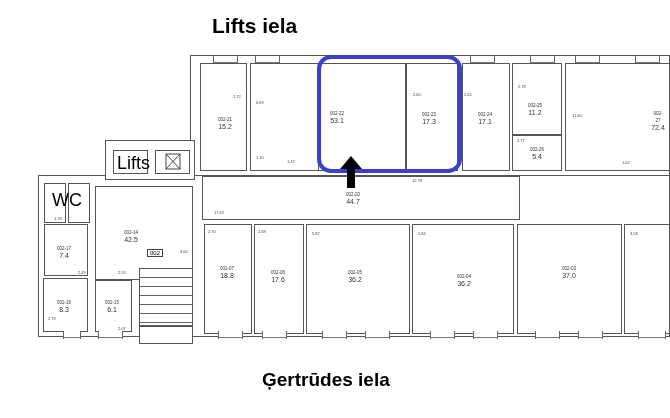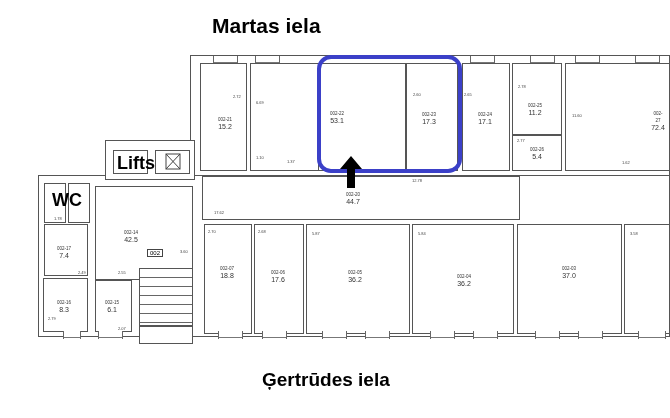--- a/index.html
+++ b/index.html
@@ -5,29 +5,29 @@
   html,body{margin:0;padding:0;background:#fff;}
   body{width:670px;height:418px;position:relative;overflow:hidden;font-family:"Liberation Sans",sans-serif;}
   .abs{position:absolute;}
   .street{position:absolute;font-weight:bold;color:#000;font-family:"Liberation Sans",sans-serif;}
   .wall{position:absolute;border:1.5px solid #555;box-sizing:border-box;background:#fff;}
   .room{position:absolute;border:1.2px solid #555;box-sizing:border-box;background:#fff;}
   .rlabel{position:absolute;text-align:center;font-size:7px;line-height:7px;color:#333;font-family:"Liberation Sans",sans-serif;transform:translate(-50%,-50%);}
   .rlabel .code{font-size:4.5px;display:block;}
   .dim{position:absolute;font-size:4px;color:#444;font-family:"Liberation Sans",sans-serif;}
   .win{position:absolute;height:8px;border-left:1px solid #666;border-right:1px solid #666;background:repeating-linear-gradient(#fff 0 1.6px,#777 1.6px 2.2px);box-sizing:border-box;}
-  .big{position:absolute;font-weight:bold;color:#000;font-family:"Liberation Sans",sans-serif;}
+  .big{position:absolute;font-weight:normal;color:#000;font-family:"Liberation Sans",sans-serif;}
   .highlight{position:absolute;border:4px solid #3b40c8;border-radius:14px;box-sizing:border-box;}
   .stairs{position:absolute;box-sizing:border-box;border:1px solid #555;background:repeating-linear-gradient(#fff 0 8px,#666 8px 9px);}
   .tag002{position:absolute;border:1px solid #444;font-size:6px;padding:0 2px;background:#fff;}
 </style>
 </head>
 <body>
 
-<div class="street" style="left:212px;top:14px;font-size:21px;">Martas iela</div>
+<div class="street" style="left:212px;top:14px;font-size:21px;">Lifts iela</div>
 <div class="street" style="left:262px;top:369px;font-size:19px;">Ģertrūdes iela</div>
 
 <div class="wall" style="left:190px;top:55px;width:480px;height:122px;"></div>
 <div class="wall" style="left:38px;top:175px;width:632px;height:162px;"></div>
 <div class="wall" style="left:105px;top:140px;width:90px;height:40px;"></div>
 
 <div class="win" style="left:213px;top:56px;width:25px;"></div>
 <div class="win" style="left:255px;top:56px;width:25px;"></div>
 <div class="win" style="left:470px;top:56px;width:25px;"></div>
 <div class="win" style="left:530px;top:56px;width:25px;"></div>

